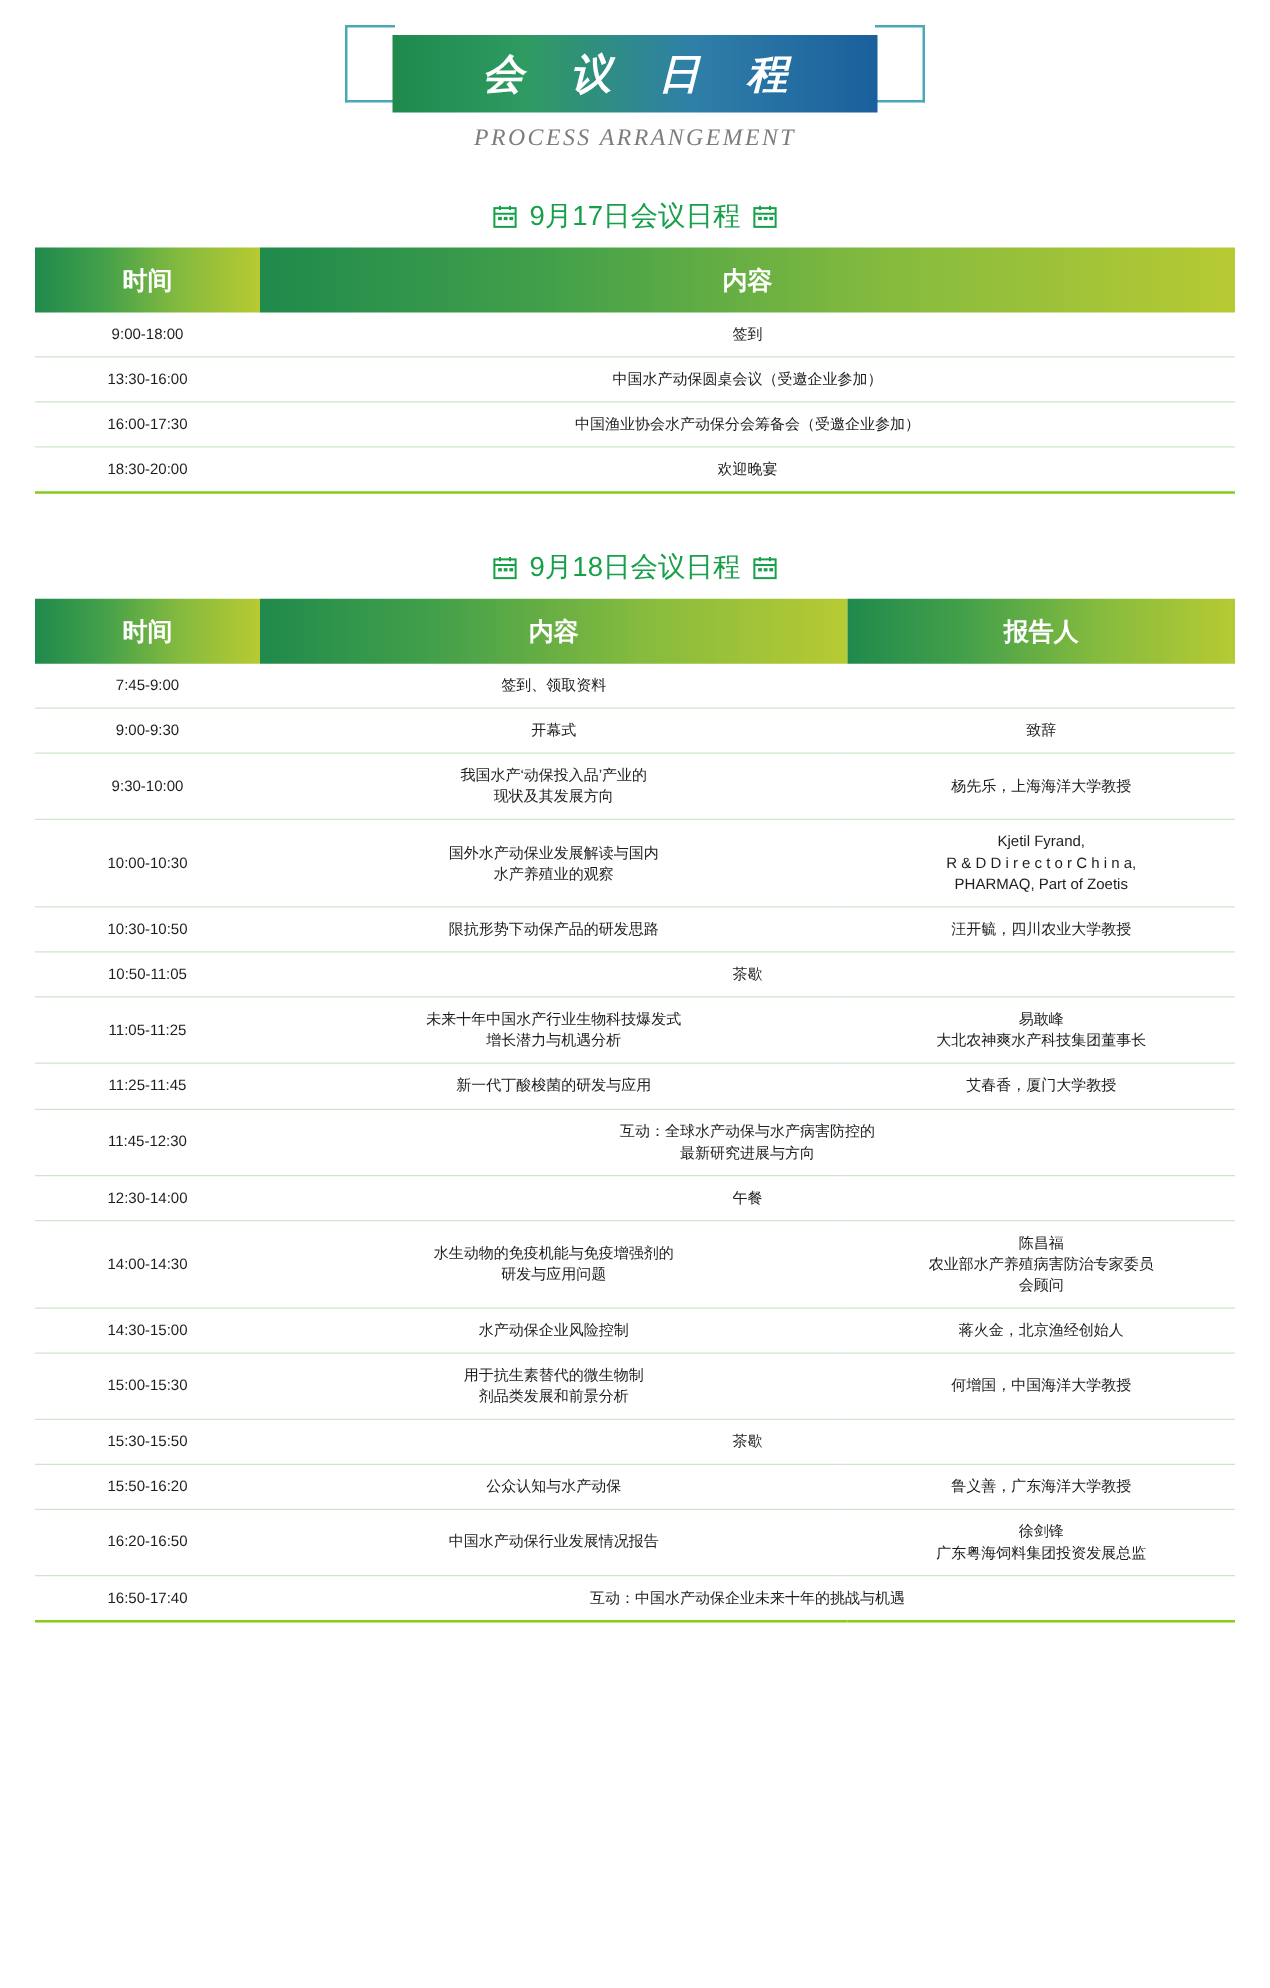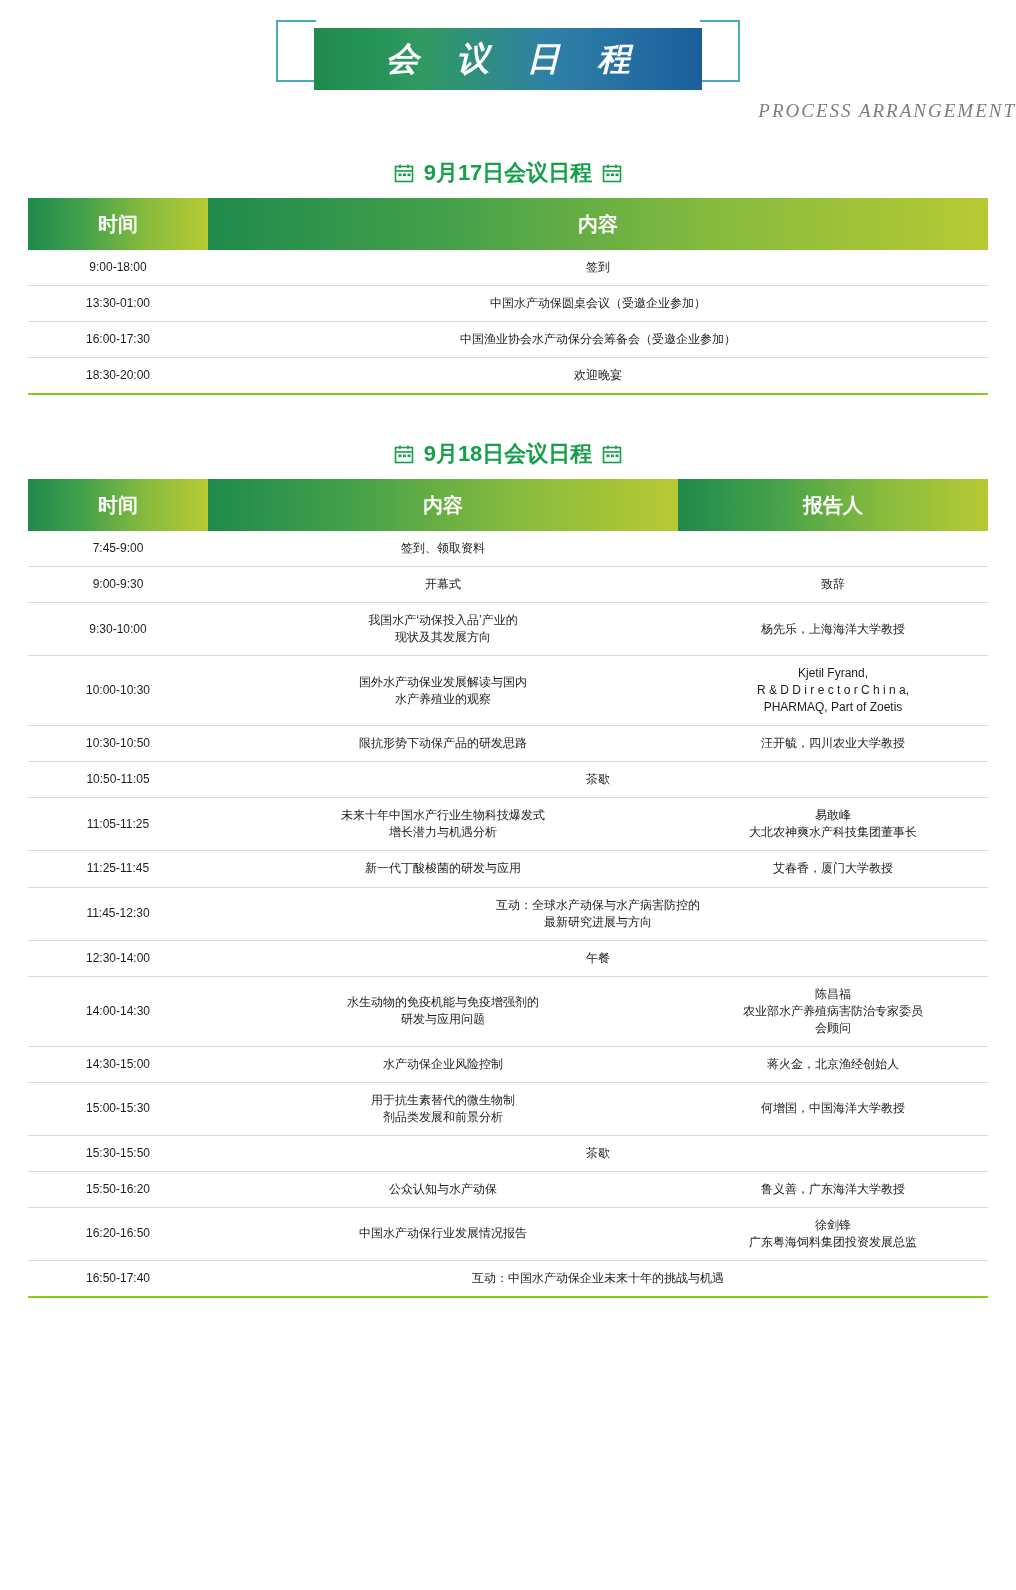--- a/index.html
+++ b/index.html
@@ -68,21 +68,21 @@
     top: 10px;
     border-right: 2px solid #4aa9b8;
     border-top: 2px solid #4aa9b8;
     border-bottom: 2px solid #4aa9b8;
   }
   .subtitle-en {
     position: absolute;
     left: 0;
     right: 0;
     top: 90px;
-    text-align: right;
+    text-align: center;
     color: #7d7d7d;
     font-size: 19px;
     letter-spacing: 2px;
     font-family: "Liberation Serif", serif;
   }
 
   
   .day-heading {
     display: flex;
     align-items: center;
@@ -91,21 +91,21 @@
     margin: 18px 0 10px 0;
   }
   .day-heading .cal-icon {
     width: 20px;
     height: 20px;
     display: inline-block;
   }
   .day-heading .day-text {
     color: #17a04a;
     font-size: 22px;
-    font-weight: bold;
+    font-weight: normal;
   }
 
   
   .sched-table {
     width: 960px;
     margin: 0 auto;
     border-collapse: collapse;
     table-layout: fixed;
   }
   .sched-table thead th {
@@ -190,21 +190,21 @@
         <th>时间</th>
         <th>内容</th>
       </tr>
     </thead>
     <tbody id="day1-body">
         <tr>
           <td>9:00-18:00</td>
           <td>签到</td>
         </tr>
         <tr>
-          <td>13:30-01:00</td>
+          <td>13:30-16:00</td>
           <td>中国水产动保圆桌会议（受邀企业参加）</td>
         </tr>
         <tr>
           <td>16:00-17:30</td>
           <td>中国渔业协会水产动保分会筹备会（受邀企业参加）</td>
         </tr>
         <tr>
           <td>18:30-20:00</td>
           <td>欢迎晚宴</td>
         </tr>

